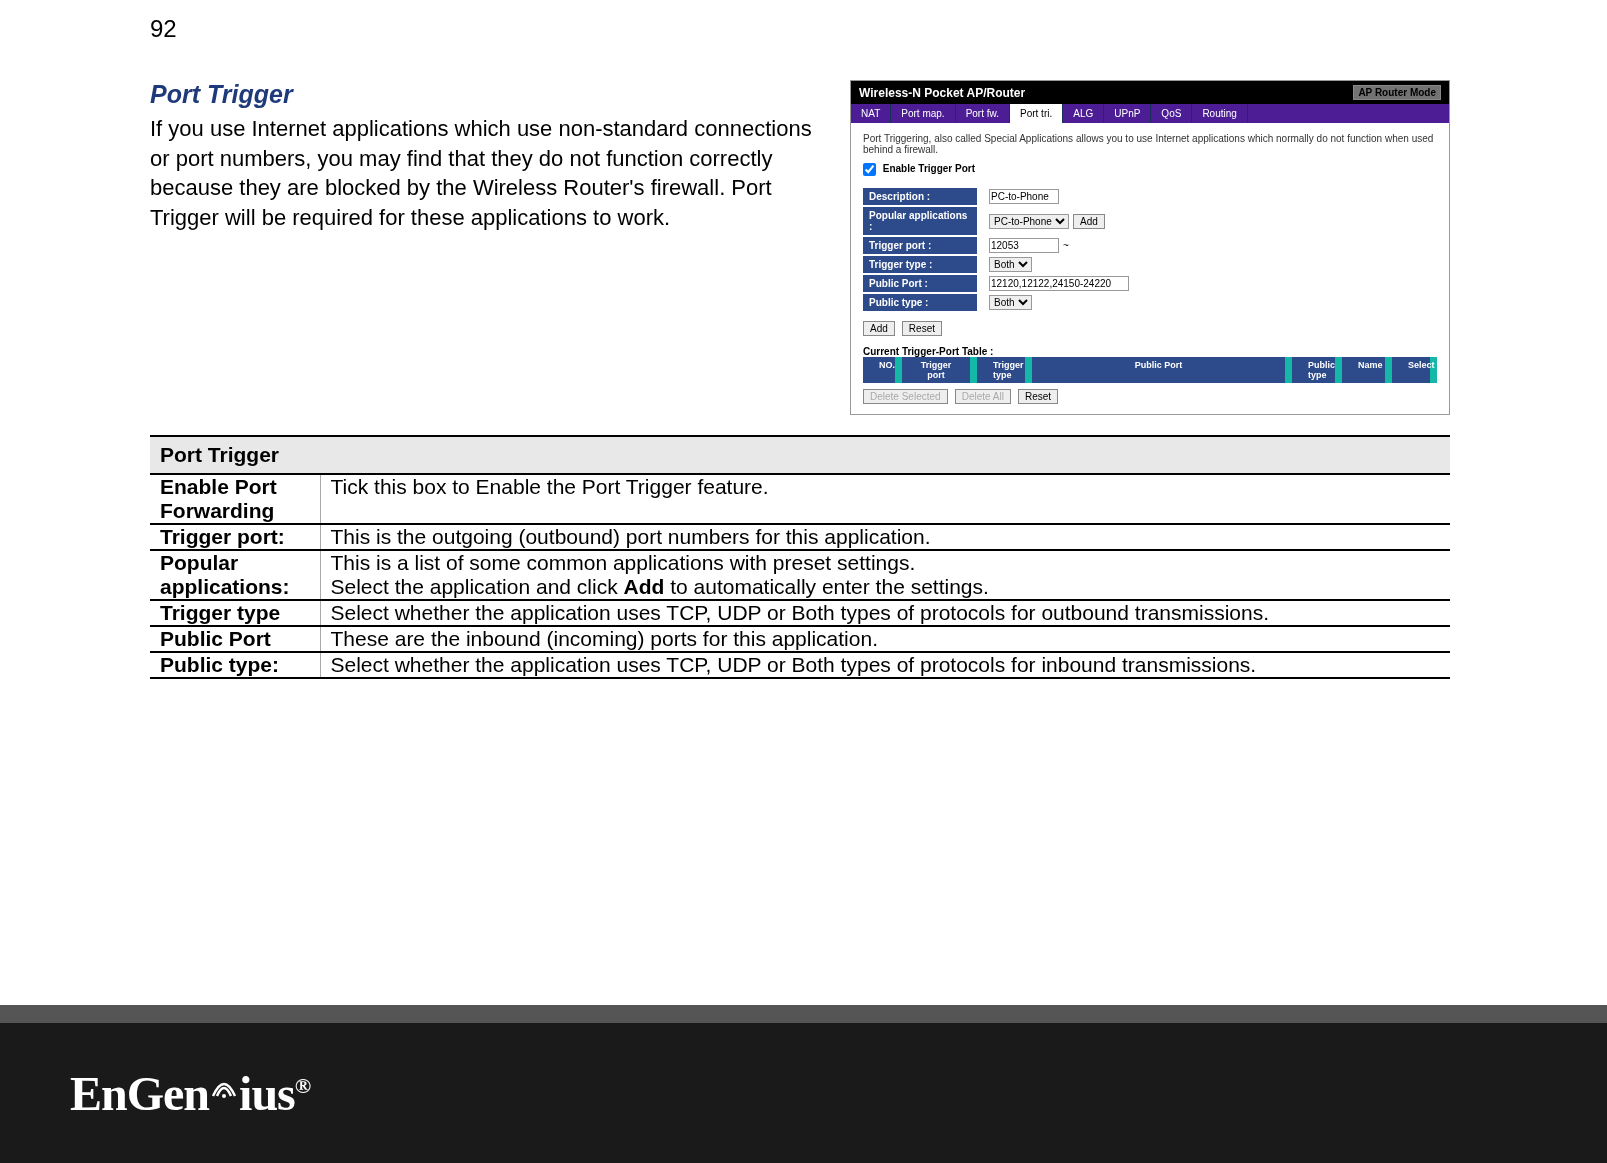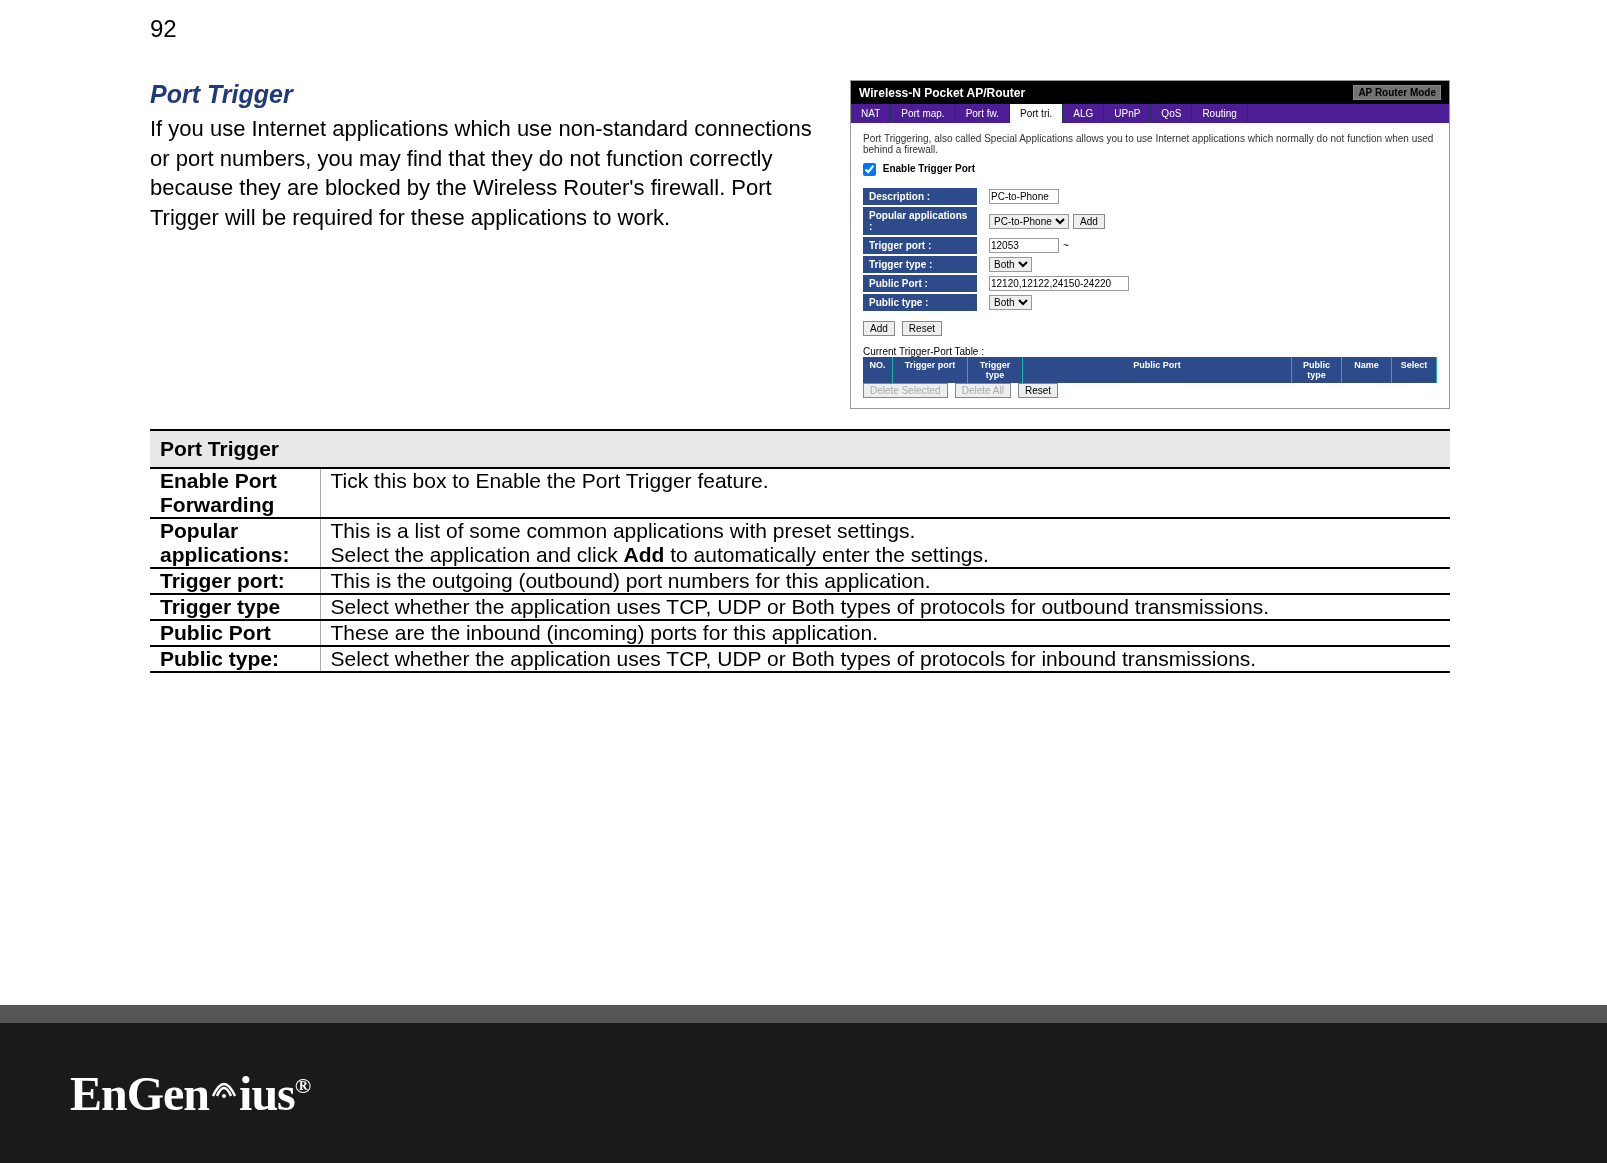--- a/index.html
+++ b/index.html
@@ -93,31 +93,31 @@
   .rs-val input[type=text] { width: 70px; font-size: 10px; padding: 1px; border: 1px solid #999; }
   .rs-val select { font-size: 10px; border: 1px solid #999; }
   .rs-btn {
     font-size: 10px;
     padding: 1px 6px;
     border: 1px solid #888;
     background: #eee;
     margin-right: 4px;
   }
   .rs-buttons { margin: 10px 0; }
-  .rs-table-title { font-weight: normal; font-size: 10px; margin-top: 8px; }
+  .rs-table-title { font-weight: bold; font-size: 10px; margin-top: 8px; }
   .rs-thead {
     background: #2d4a8a;
     color: #fff;
     display: flex;
     font-size: 9px;
     font-weight: bold;
     text-align: center;
   }
-  .rs-thead > div { padding: 3px 4px; border-right: 1px solid #14b8a6; }
-  .rs-bottom { }
+  .rs-thead > div { padding: 3px 16px; border-right: 7px solid #14b8a6; }
+  .rs-bottom { margin-top: 6px; }
   
   .desc-table {
     width: 100%;
     border-collapse: collapse;
     font-size: 21px;
   }
   .desc-table th {
     background: #e8e8e8;
     text-align: left;
     padding: 6px 10px;
@@ -270,29 +270,29 @@
   <table class="desc-table">
     <tbody>
         <tr>
           <th colspan="2">Port Trigger</th>
         </tr>
     <tr>
       <td class="key">Enable Port Forwarding</td>
       <td>Tick this box to Enable the Port Trigger feature.</td>
     </tr>
     <tr>
+      <td class="key">Trigger port:</td>
+      <td>This is the outgoing (outbound) port numbers for this application.</td>
+    </tr>
+    <tr>
       <td class="key">Popular applications:</td>
       <td>
         <span>This is a list of some common applications with preset settings.</span><br>
         <span>Select the application and click </span><b>Add</b><span> to automatically enter the settings.</span>
       </td>
-    </tr>
-    <tr>
-      <td class="key">Trigger port:</td>
-      <td>This is the outgoing (outbound) port numbers for this application.</td>
     </tr>
     <tr>
       <td class="key">Trigger type</td>
       <td>Select whether the application uses TCP, UDP or Both types of protocols for outbound transmissions.</td>
     </tr>
     <tr>
       <td class="key">Public Port</td>
       <td>These are the inbound (incoming) ports for this application.</td>
     </tr>
     <tr>

